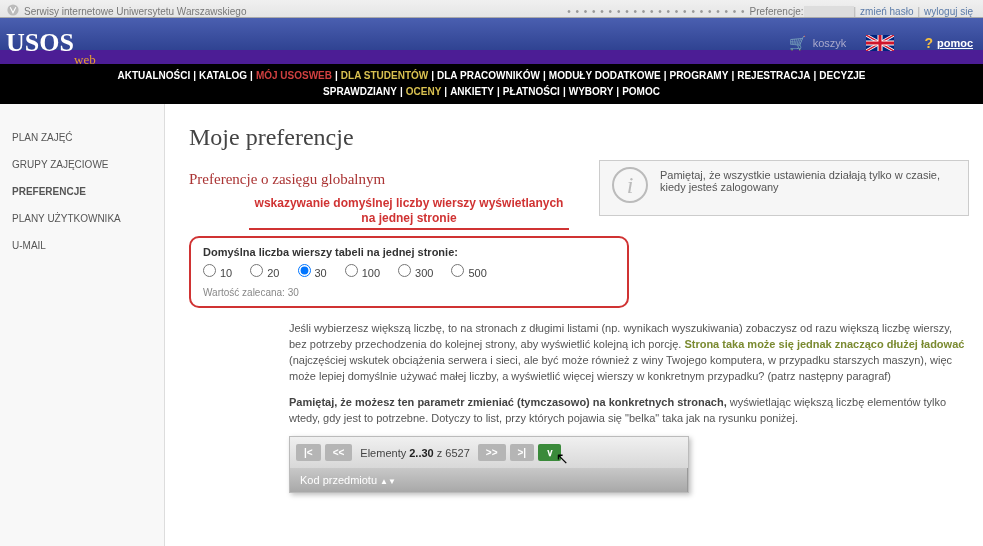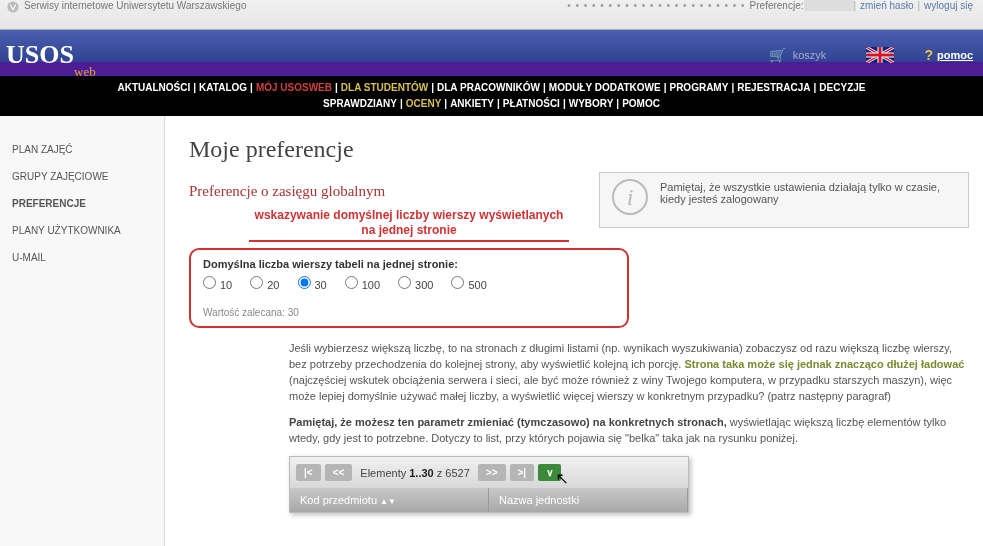--- a/index.html
+++ b/index.html
@@ -1,32 +1,32 @@
 <!DOCTYPE html>
 <html><head>
 <meta charset="utf-8">
 <style>
 * { margin: 0; padding: 0; box-sizing: border-box; font-family: Verdana, Arial, sans-serif; }
 body { background: #fff; width: 983px; }
 
-.top-bar { background: linear-gradient(#f0f0f0, #e5e5e5); border-bottom: 1px solid #aaa; height: 30px; font-size: 10px; color: #777; display: flex; align-items: flex-start; padding: 0 6px; }
+.top-bar { background: linear-gradient(#f0f0f0, #e5e5e5); border-bottom: 1px solid #aaa; height: 18px; font-size: 10px; color: #777; display: flex; align-items: flex-end; padding: 0 6px; }
 .top-bar .uw-logo { width: 14px; height: 14px; margin-right: 4px; }
 .top-bar .spacer { flex: 1; }
 .top-bar .dots { color: #999; letter-spacing: 1px; margin-right: 4px; }
 .top-bar a { color: #5a7aa8; text-decoration: none; margin: 0 4px; }
 .top-bar .grey-box { display: inline-block; width: 50px; height: 11px; background: #ddd; vertical-align: middle; }
 .top-bar .sep { color: #aaa; }
 
 .blue-bar { background: linear-gradient(#4a5fb0, #2e4190); height: 34px; display: flex; align-items: center; padding: 16px 10px 0 0; }
 .logo-block { color: #fff; padding: 0 0 0 6px; }
 .logo-usos { font-family: Georgia, serif; font-size: 26px; font-weight: bold; letter-spacing: 0px; }
 .logo-web { color: #e8a030; font-size: 14px; font-family: Verdana; margin-left: 34px; margin-top: -4px; }
 .blue-bar .spacer { flex: 1; }
 .cart-icon { color: #ddd; font-size: 14px; margin-right: 6px; }
-.koszyk { color: #aac; font-size: 11px; margin-right: 40px; }
+.koszyk { color: #aac; font-size: 11px; margin-right: 20px; }
 .flag { width: 28px; height: 16px; margin-right: 30px; }
 .help-icon { color: #f5c040; font-size: 14px; font-weight: bold; margin-right: 4px; }
 .pomoc { color: #fff; font-size: 11px; font-weight: bold; }
 
 .black-menu { background: #000; padding: 4px 8px; text-align: center; font-size: 10px; font-weight: bold; line-height: 16px; }
 .black-menu span { color: #fff; }
 .black-menu span.sep { color: #fff; margin: 0 3px; }
 .black-menu span.hl-red { color: #d04040; }
 .black-menu span.hl-yellow { color: #d8c050; }
 
@@ -42,21 +42,21 @@
 .info-box { position: absolute; right: 14px; top: 56px; width: 370px; border: 1px solid #ccc; background: #f6f6f6; padding: 8px 12px 8px 60px; font-size: 11px; color: #555; min-height: 56px; }
 .info-box .i-circle { position: absolute; left: 12px; top: 6px; width: 36px; height: 36px; border: 2px solid #bbb; border-radius: 50%; display: flex; align-items: center; justify-content: center; font-family: Georgia, serif; font-size: 24px; font-style: italic; color: #bbb; }
 
 .red-annotation { color: #d03333; font-size: 12px; font-weight: bold; text-align: center; margin: 6px 0 4px 60px; width: 320px; line-height: 15px; border-bottom: 2px solid #d03333; padding-bottom: 2px; }
 
 .pref-box { border: 2px solid #d03333; border-radius: 10px; padding: 8px 12px; margin-top: 6px; width: 440px; }
 .pref-box .label { font-size: 11px; font-weight: bold; color: #333; margin-bottom: 6px; }
 .pref-box .radios { font-size: 11px; color: #444; }
 .pref-box .radios label { margin-right: 18px; }
 .pref-box .radios input { margin-right: 4px; }
-.pref-box .rec { font-size: 10px; color: #888; margin-top: 16px; }
+.pref-box .rec { font-size: 10px; color: #888; margin-top: 8px; }
 
 .paras { margin: 12px 0 0 100px; font-size: 11px; color: #555; line-height: 16px; }
 .paras p { margin-bottom: 10px; }
 .paras .hl { color: #7a8a30; font-weight: bold; }
 .paras .b { font-weight: bold; color: #444; }
 
 .embedded-img { margin: 10px 0 0 100px; border: 1px solid #bbb; box-shadow: 2px 2px 5px rgba(0,0,0,0.25); width: 400px; background: #eee; }
 .pager-row { background: linear-gradient(#f0f0f0, #d8d8d8); padding: 6px; display: flex; align-items: center; gap: 4px; }
 .pager-row .btn { background: #b5b5b5; color: #fff; font-size: 10px; font-weight: bold; padding: 3px 8px; border-radius: 2px; }
 .pager-row .btn.go { background: #3a8a3a; }
@@ -141,27 +141,26 @@
       <p>
         <span class="b">Pamiętaj, że możesz ten parametr zmieniać (tymczasowo) na konkretnych stronach,</span><span> wyświetlając większą liczbę elementów tylko wtedy, gdy jest to potrzebne. Dotyczy to list, przy których pojawia się "belka" taka jak na rysunku poniżej.</span>
       </p>
     </div>
 
     <div class="embedded-img">
       <div class="pager-row">
         <span class="btn">|&lt;</span>
         <span class="btn">&lt;&lt;</span>
         <span class="txt">
-          <span>Elementy </span><b>1..30</b><span> z 6527</span>
+          <span>Elementy </span><b>2..30</b><span> z 6527</span>
         </span>
         <span class="btn">&gt;&gt;</span>
         <span class="btn">&gt;|</span>
         <span class="btn go">∨</span>
         <span class="cursor-arrow">↖</span>
       </div>
       <div class="header-row">
         <div class="col"><span>Kod przedmiotu</span><span class="sort">▲▼</span></div>
-        <div class="col"><span>Nazwa jednostki</span></div>
       </div>
     </div>
 
   </div>
 </div>
 
 </body></html>

